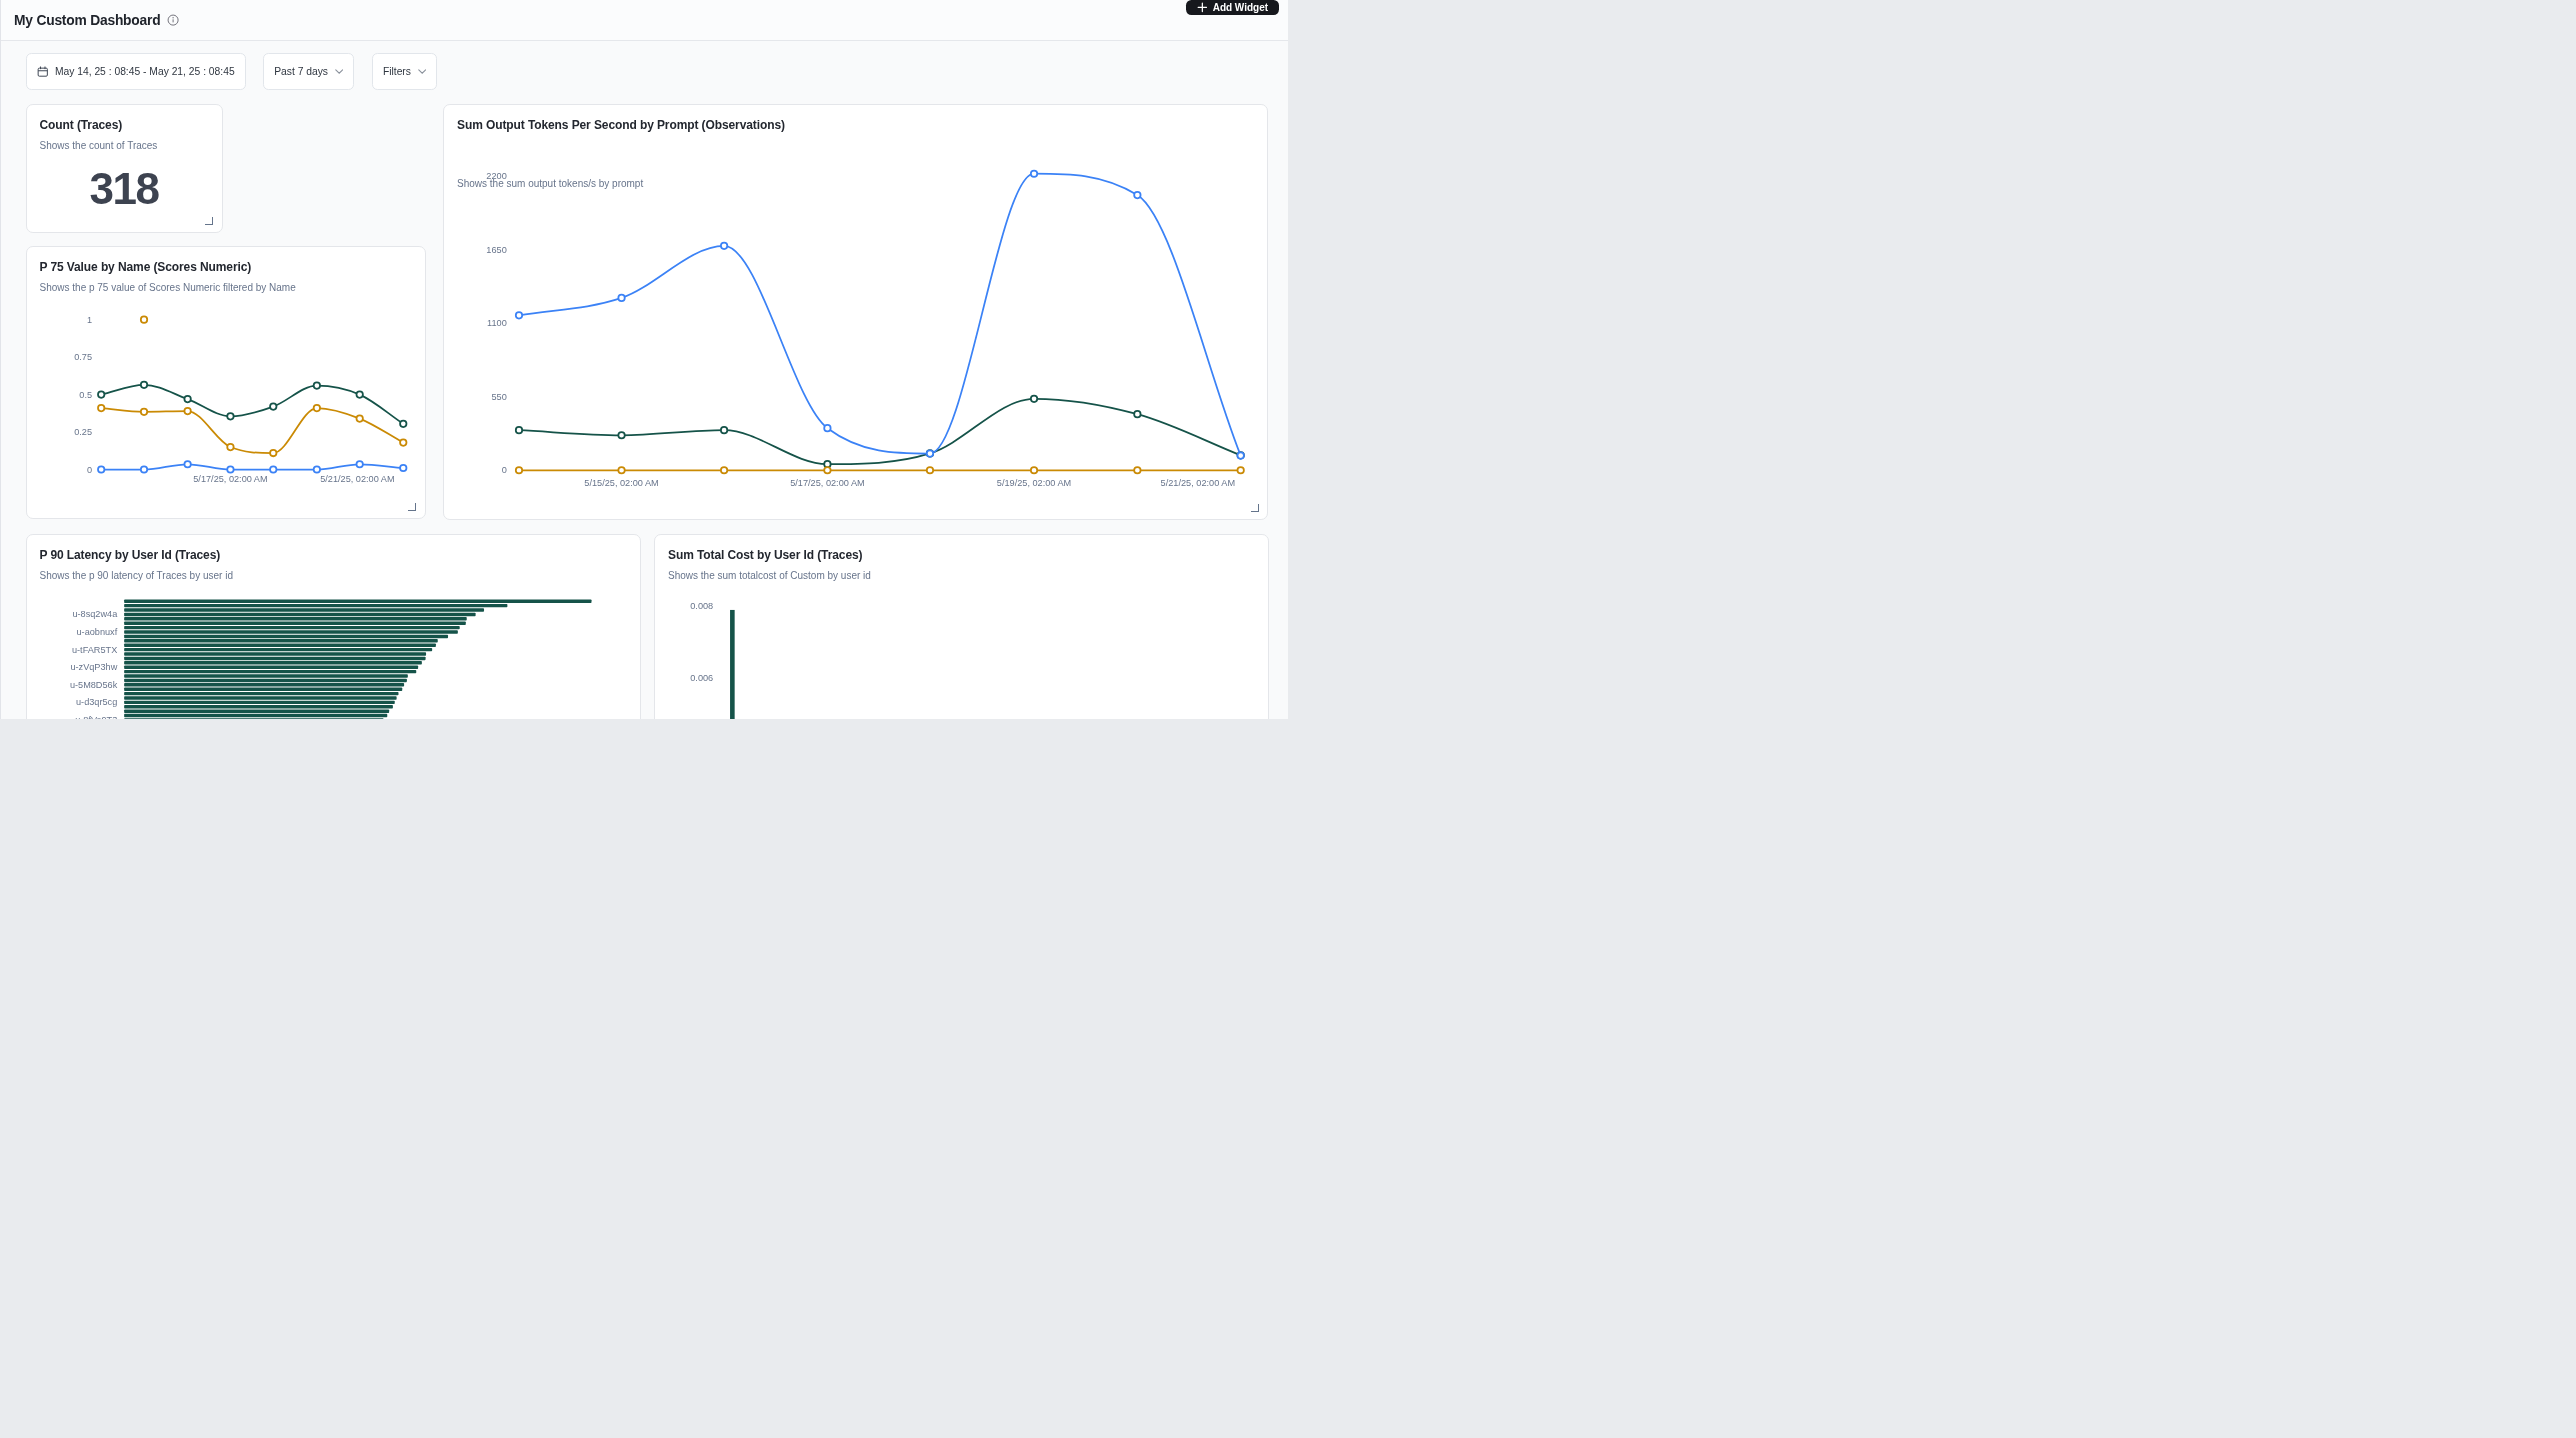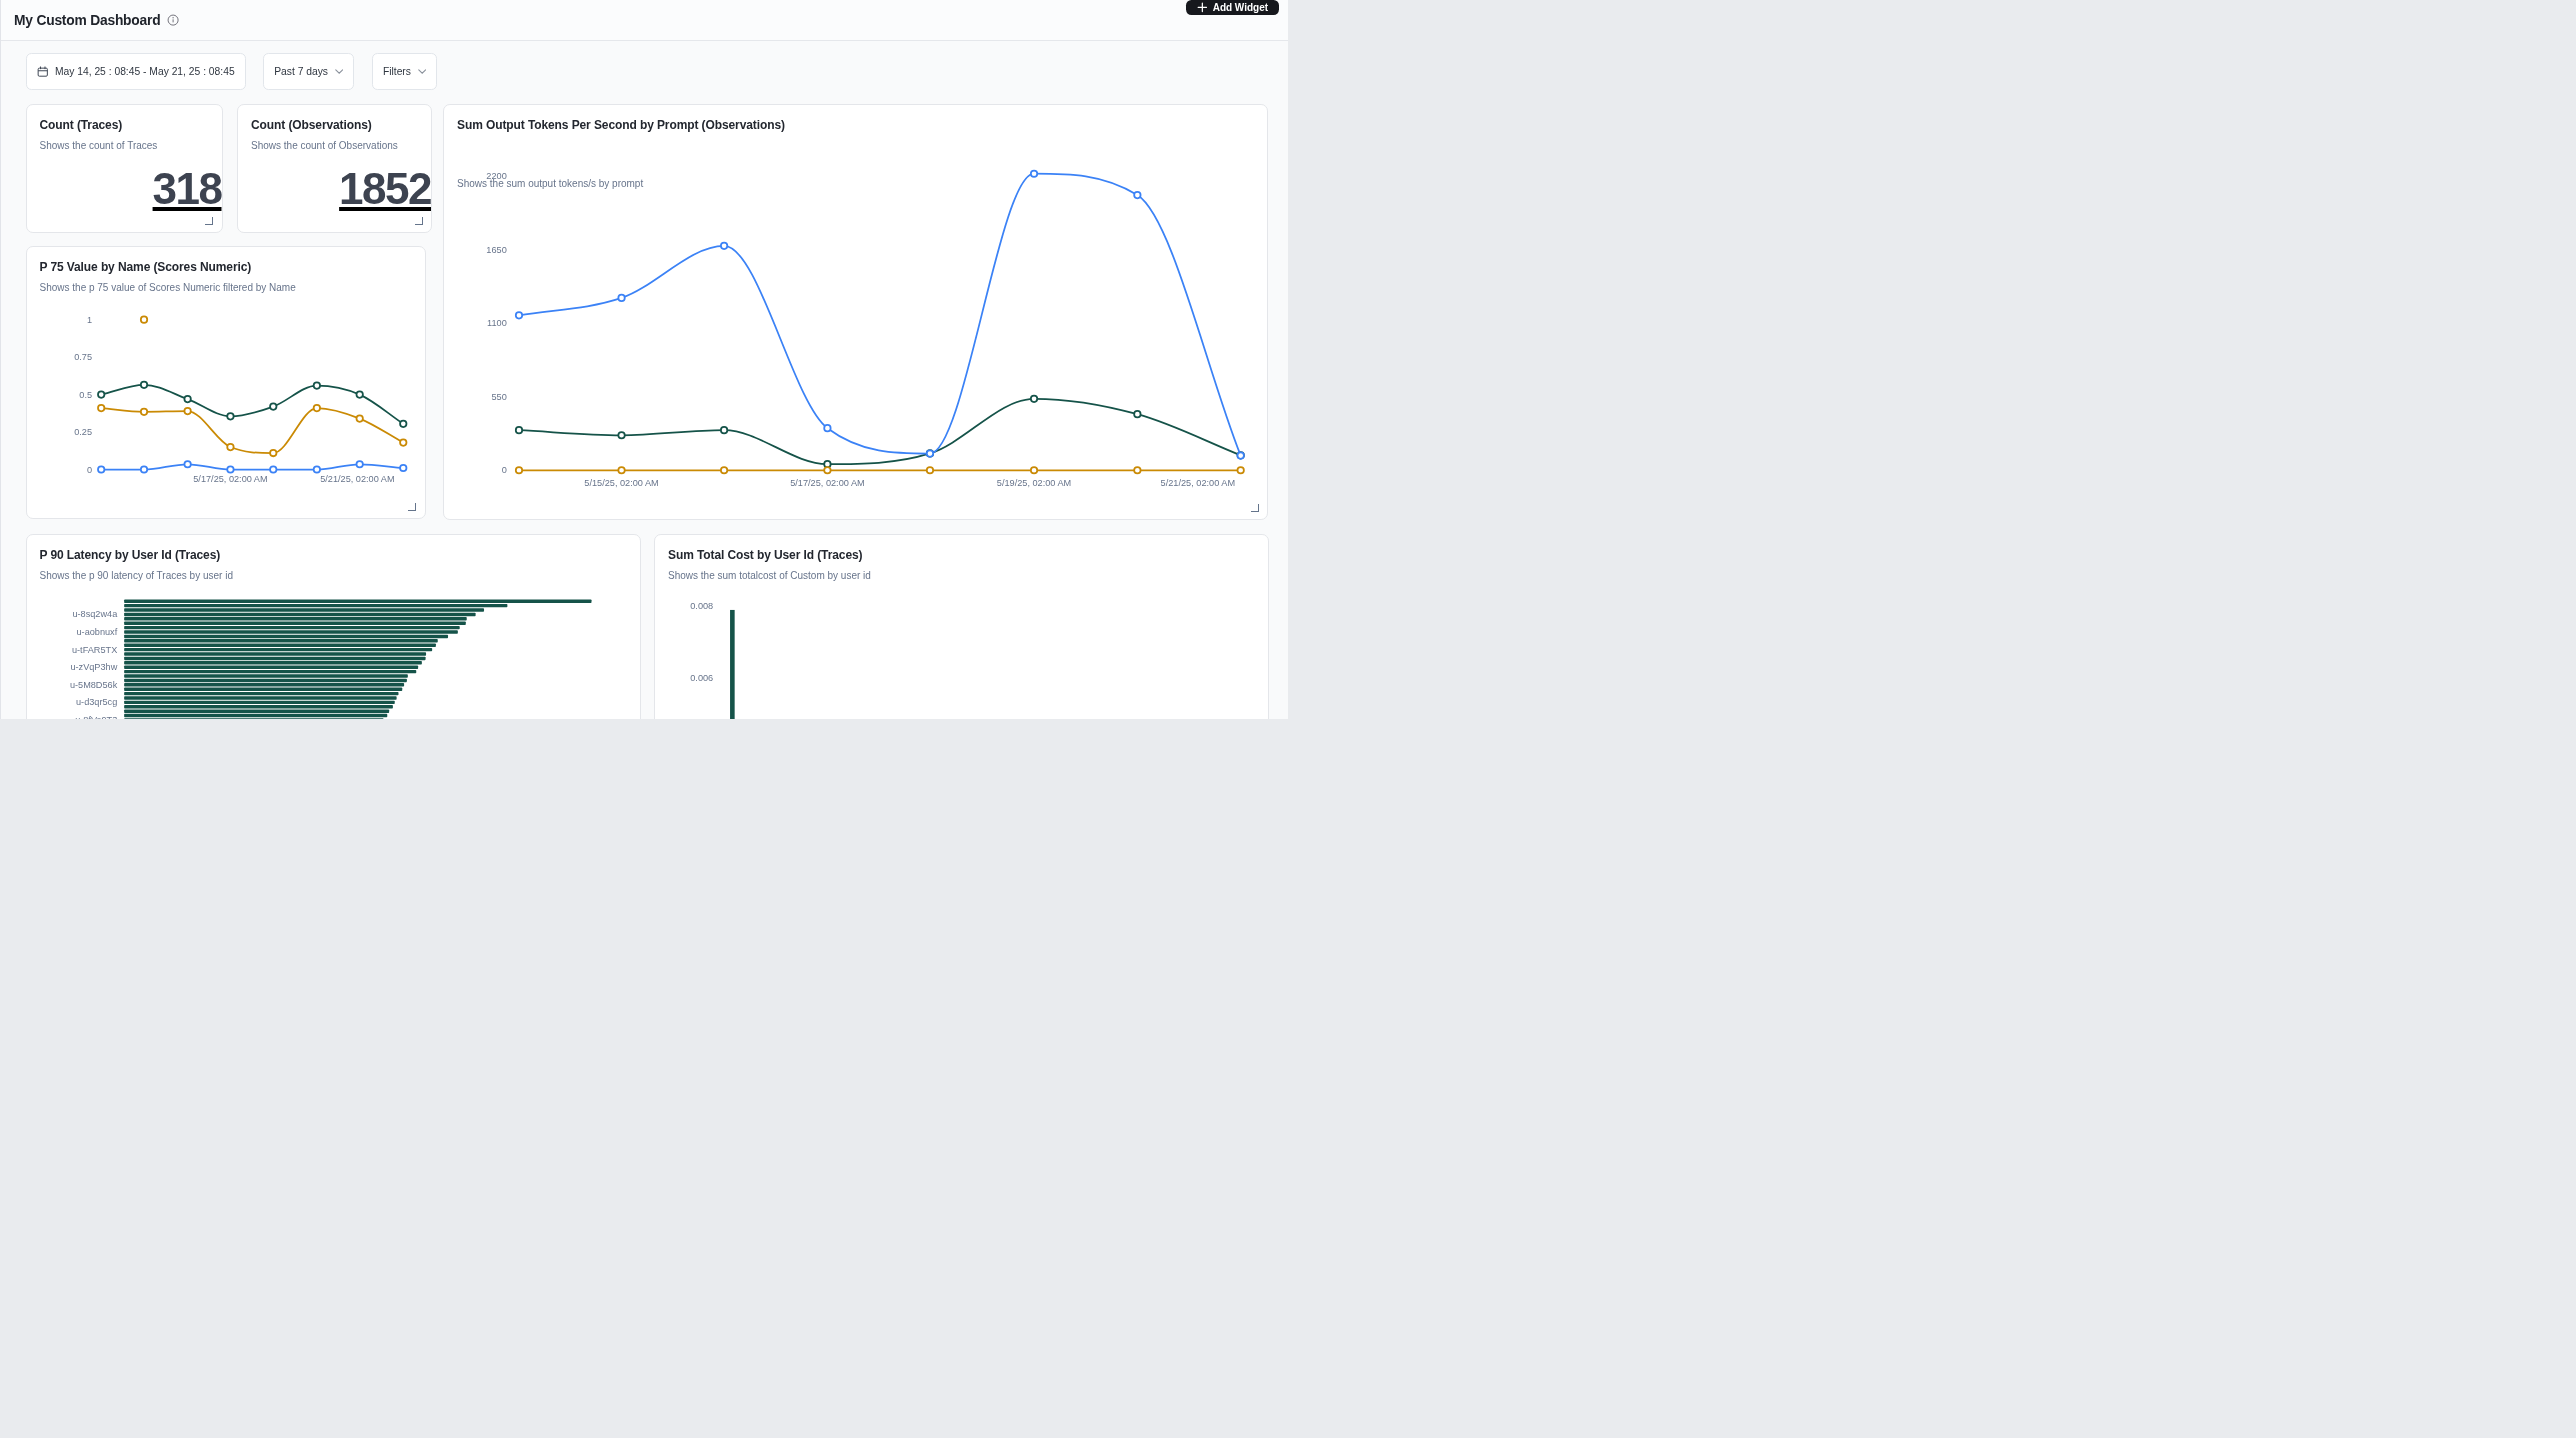--- a/index.html
+++ b/index.html
@@ -30,21 +30,21 @@
     font-size:10.3px; color:#2f3640; font-family:inherit; cursor:pointer; white-space:nowrap;
   }
   .btn-outline .chev { color:#8a919c; }
   .card {
     position:absolute; background:#ffffff; border:0.8px solid #e4e6ea;
     border-radius:6.9px; padding:13px 13px 0 13px;
   }
   .card-title { font-size:12px; font-weight:700; color:#23272f; letter-spacing:-0.1px; }
   .card-sub { font-size:10px; color:#67748b; margin-top:7.7px; }
   .big-number-wrap { position:absolute; left:0; right:0; top:47px; bottom:6.1px;
-    display:flex; align-items:center; justify-content:flex-end;text-decoration:underline; }
+    display:flex; align-items:center; justify-content:center; }
   .big-number { font-size:44px; font-weight:700; color:#3d4350; letter-spacing:-1.5px; }
   .resize-handle {
     position:absolute; right:8.4px; bottom:6.9px; width:7.7px; height:7.7px;
     border-right:1.5px solid #64748b; border-bottom:1.5px solid #64748b; cursor:nwse-resize;
   }
   .chart-svg { position:absolute; left:0; top:0; }
   svg text { font-family:"Liberation Sans", sans-serif; font-size:12px; fill:#67748b; }
 </style>
 </head>
 <body>
@@ -103,28 +103,20 @@
 
   <section class="card" style="left:24.5px; top:104px; width:197px; height:129px;">
     <h2 class="card-title">Count (Traces)</h2>
     <p class="card-sub">Shows the count of Traces</p>
     <div class="big-number-wrap">
         <span class="big-number">318</span>
       </div>
     <span class="resize-handle"></span>
   </section>
 
-  <section class="card" style="left:236px; top:104px; width:195px; height:129px;">
-    <h2 class="card-title">Count (Observations)</h2>
-    <p class="card-sub">Shows the count of Observations</p>
-    <div class="big-number-wrap">
-        <span class="big-number">1852</span>
-      </div>
-    <span class="resize-handle"></span>
-  </section>
 
   <section class="card" style="left:442px; top:104px; width:825px; height:416px;">
     <svg class="chart-svg" id="chart-tokens" width="825" height="416" viewBox="0 0 1078 543">
         <text x="82" y="481" text-anchor="end">0</text>
         <text x="82" y="385" text-anchor="end">550</text>
         <text x="82" y="289" text-anchor="end">1100</text>
         <text x="82" y="193" text-anchor="end">1650</text>
         <text x="82" y="96.99999999999994" text-anchor="end">2200</text>
         <text x="232" y="497" text-anchor="middle">5/15/25, 02:00 AM</text>
         <text x="501" y="497" text-anchor="middle">5/17/25, 02:00 AM</text>

